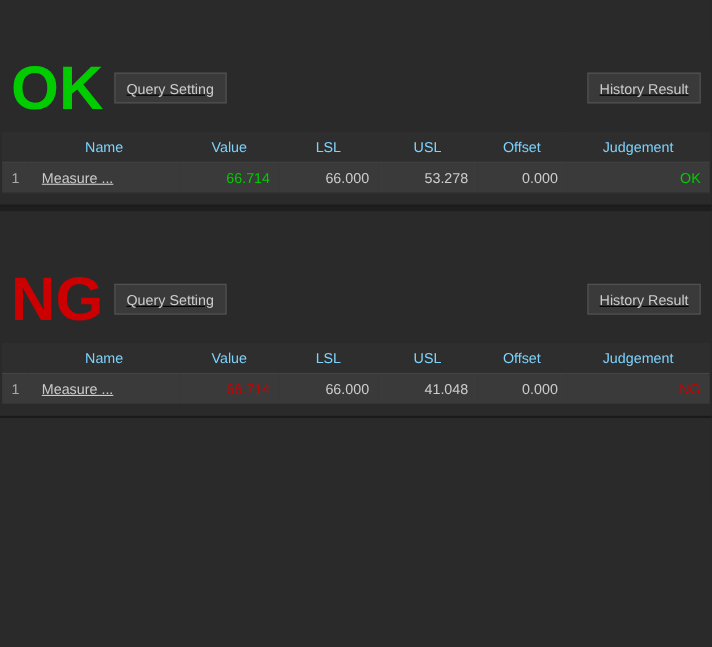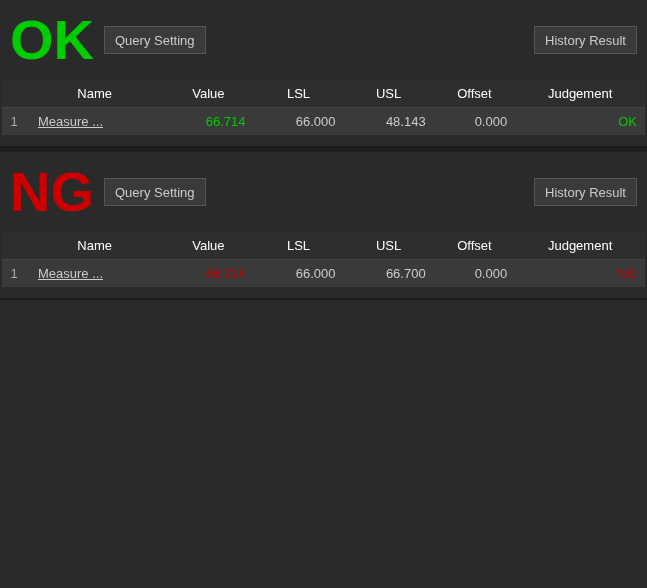--- a/index.html
+++ b/index.html
@@ -8,20 +8,21 @@
       height: 588px;
       background: #2a2a2a;
       font-family: Arial, sans-serif;
       overflow: hidden;
     }
 
     .section {
       background: #2a2a2a;
       padding-bottom: 10px;
       border-bottom: 2px solid #1a1a1a;
+      margin-top: 40px;
     }
 
     .section-header {
       display: flex;
       align-items: center;
       padding: 8px 10px;
       background: #2a2a2a;
       min-height: 80px;
     }
 
@@ -53,38 +54,39 @@
     .btn-query-setting {
       margin-right: auto;
     }
 
     .header-buttons {
       display: flex;
       gap: 6px;
       align-items: center;
       flex: 1;
       justify-content: flex-end;
+      text-decoration: underline;
     }
 
     .table-container {
       background: #333333;
       margin: 0 2px;
     }
 
     table {
       width: 100%;
       border-collapse: collapse;
     }
 
     thead tr {
       background: #2e2e2e;
     }
 
     thead th {
-      color: #ffffff;
+      color: #7dd3fc;
       font-size: 13px;
       font-weight: normal;
       padding: 6px 8px;
       text-align: center;
       border-bottom: 1px solid #444;
     }
 
     tbody tr {
       background: #3a3a3a;
     }
@@ -142,21 +144,21 @@
           <th>Offset</th>
           <th>Judgement</th>
         </tr>
       </thead>
       <tbody id="ok-tbody">
         <tr>
           <td class="row-num">1</td>
           <td class="name-col">Measure ...</td>
           <td class="value-ok">66.714</td>
           <td>66.000</td>
-          <td>48.143</td>
+          <td>53.278</td>
           <td>0.000</td>
           <td class="ok-text">OK</td>
         </tr>
       </tbody>
     </table>
   </div>
 </div>
 
 <div class="spacer"></div>
 
@@ -180,20 +182,20 @@
           <th>Offset</th>
           <th>Judgement</th>
         </tr>
       </thead>
       <tbody id="ng-tbody">
         <tr>
           <td class="row-num">1</td>
           <td class="name-col">Measure ...</td>
           <td class="value-ng">66.714</td>
           <td>66.000</td>
-          <td>66.700</td>
+          <td>41.048</td>
           <td>0.000</td>
           <td class="ng-text">NG</td>
         </tr>
       </tbody>
     </table>
   </div>
 </div>
 
 </body></html>

